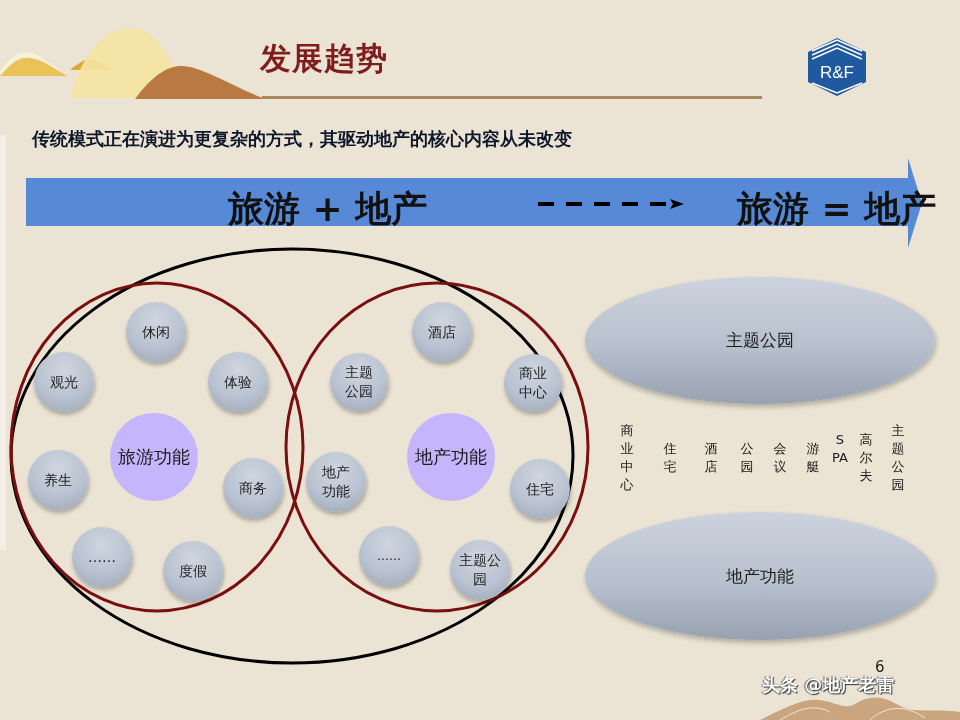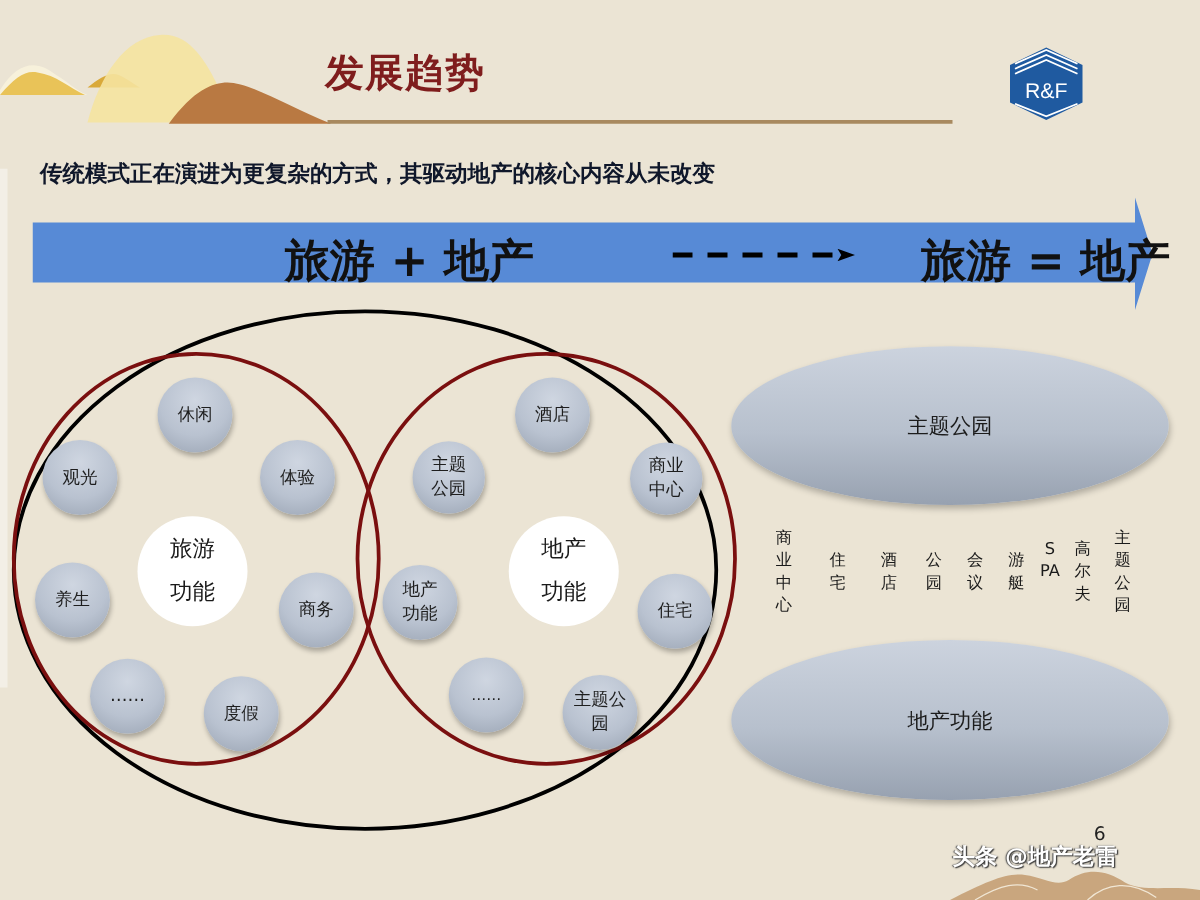--- a/index.html
+++ b/index.html
@@ -20,22 +20,22 @@
     .dash-arrow { position:absolute; left:538px; top:199px; width:148px; height:10px; }
     .diagram { position:absolute; left:0; top:240px; width:600px; height:440px; }
     .bubble {
       position:absolute; border-radius:50%;
       background:radial-gradient(circle at 50% 30%, #cfd6e1 0%, #b9c2d0 55%, #99a3b2 100%);
       box-shadow:1px 3px 4px rgba(0,0,0,0.28);
       display:flex; align-items:center; justify-content:center; text-align:center;
       font-size:14px; line-height:19px; color:#1e1e1e;
     }
     .core {
-      position:absolute; border-radius:50%; background:#ffffff;
-      display:flex; flex-direction:column; align-items:center; justify-content:center;
+      position:absolute; border-radius:50%; background:#c4b5fd;
+      display:flex; flex-direction:row; align-items:center; justify-content:center;
       font-size:18px; line-height:34px; color:#1a1a1a;
     }
     .ellipse {
       position:absolute; border-radius:50%;
       background:linear-gradient(180deg, #ccd3de 0%, #b7c0cd 55%, #97a1b0 100%);
       box-shadow:1px 3px 5px rgba(0,0,0,0.25);
       display:flex; align-items:center; justify-content:center;
       font-size:17px; color:#1c1c1c;
     }
     .vcol { position:absolute; font-size:13px; line-height:18px; color:#1a1a1a; width:16px; text-align:center; word-break:break-all; }

